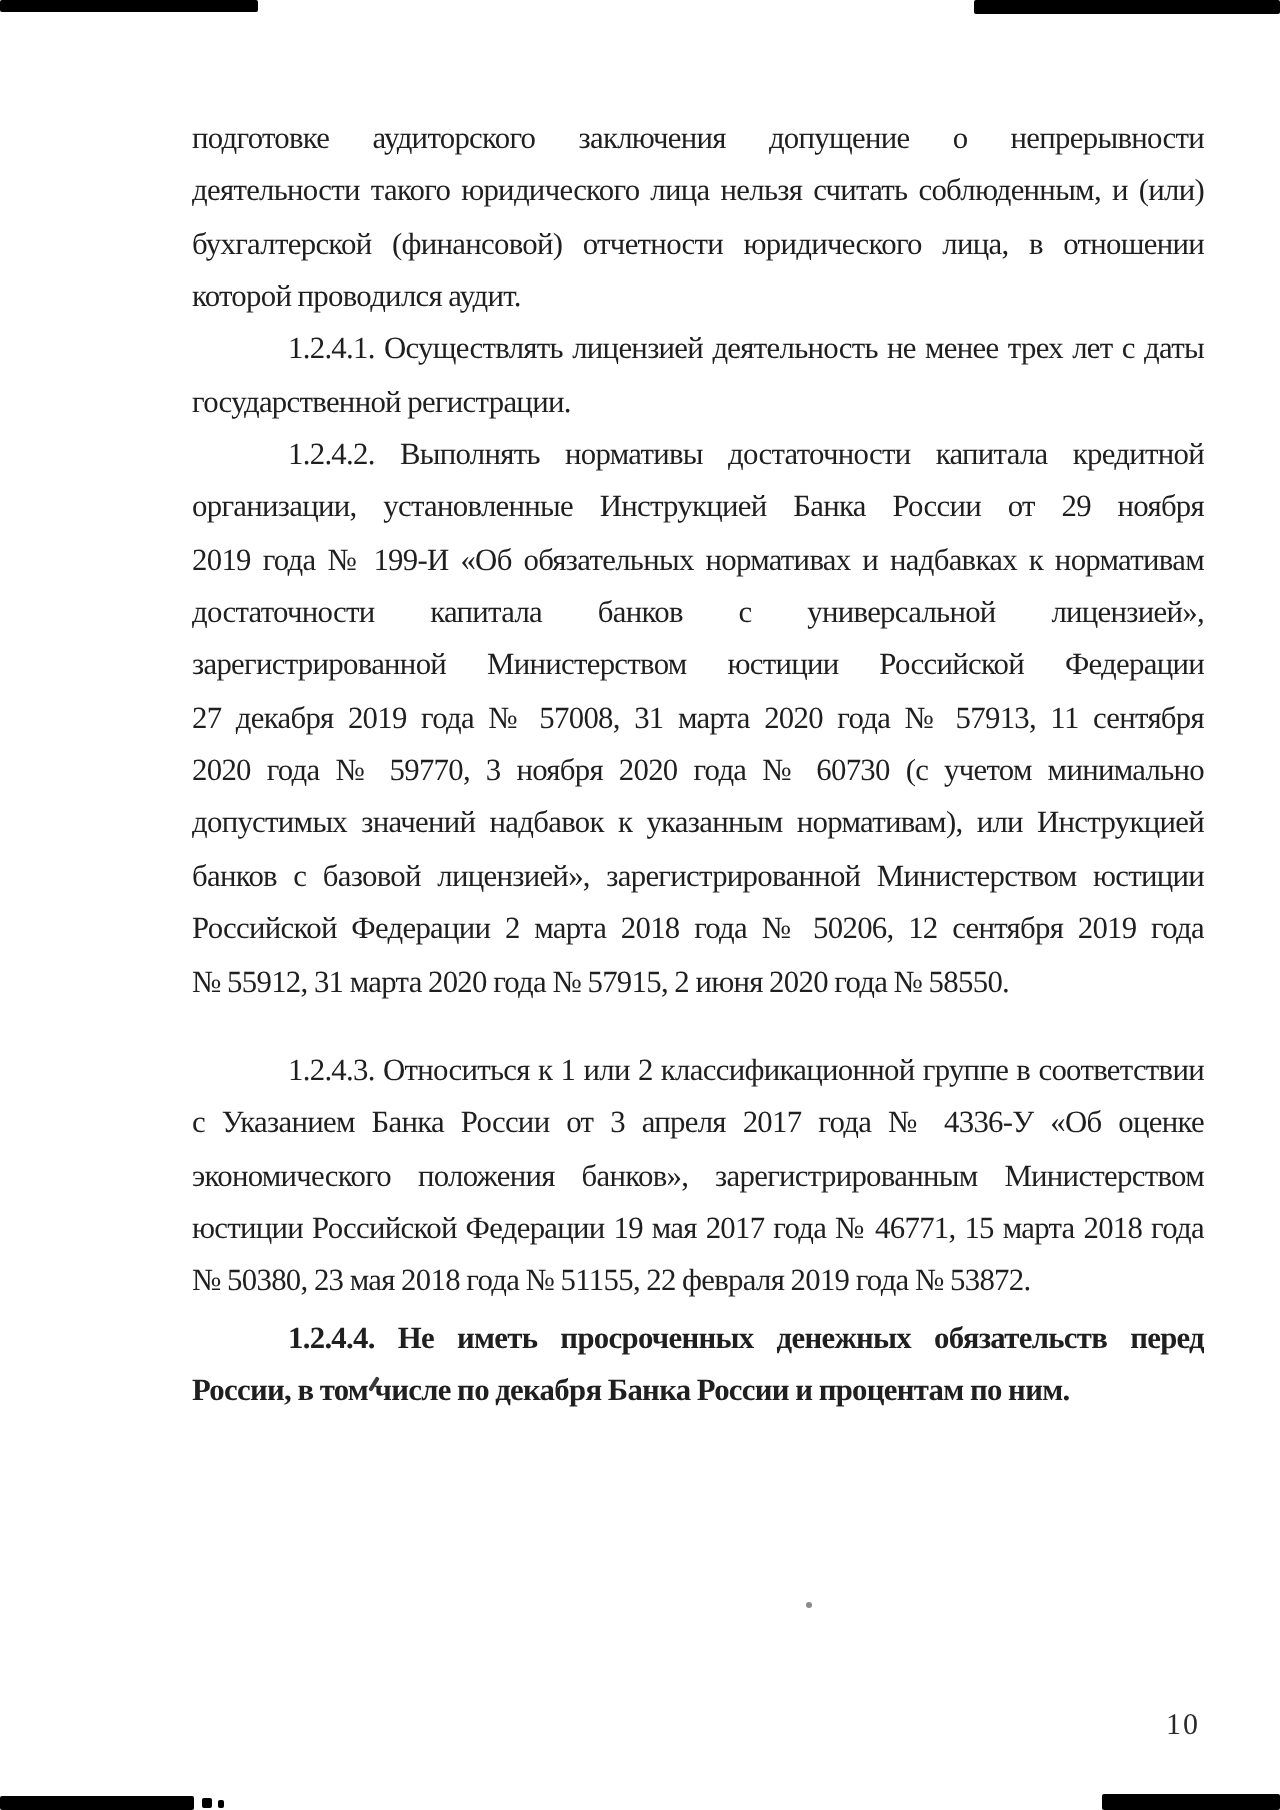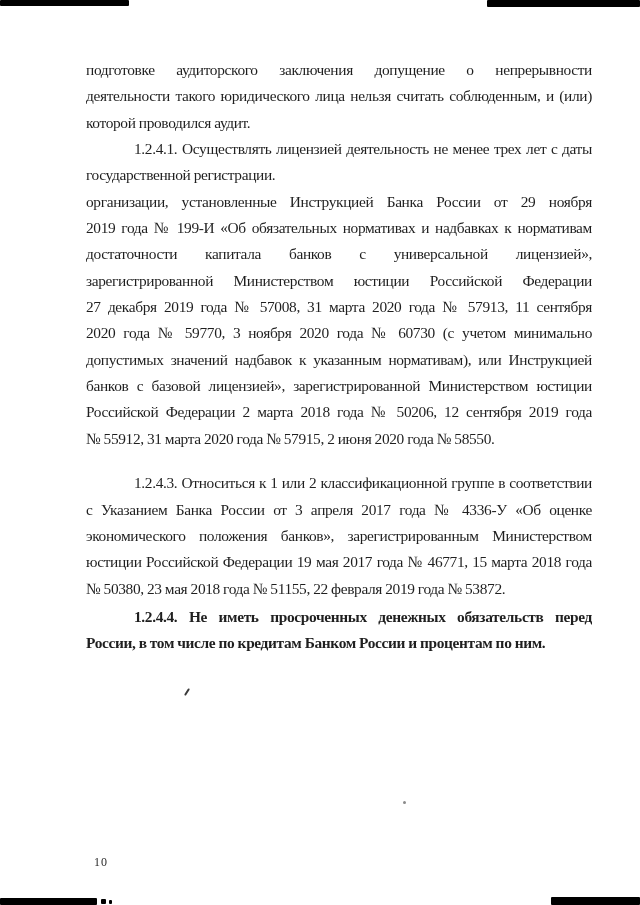--- a/index.html
+++ b/index.html
@@ -9,21 +9,21 @@
     position: relative;
     overflow: hidden;
     font-family: "Liberation Serif", "DejaVu Serif", serif;
   }
   .page {
     position: absolute; inset: 0;
     background: #ffffff;
   }
   .content {
     position: absolute;
-    left: 86px; top: 57px;
+    left: 96px; top: 57px;
     width: 506px;
     color: #1f1f1f;
     font-size: 15.4px;
     letter-spacing: -0.35px;
     word-spacing: -0.3px;
   }
   .para { margin: 0; }
   .para.sp4 { margin-top: 18px; }
   .para.sp2 { margin-top: 2px; font-weight: bold; }
   .line {
@@ -34,22 +34,23 @@
     text-align-last: justify;
     overflow: hidden;
     white-space: normal;
   }
   .line.last { text-align-last: left; }
   .para.indent .line.first { text-indent: 48px; }
   .footer {
     position: absolute;
     left: 94px; top: 855px;
     width: 506px;
+    text-align: right;
     color: #2a2a2a;
-    font-size: 12px;
+    font-size: 15px;
     letter-spacing: 1px;
   }
   
   .scan-bar { position: absolute; background: #000; border-radius: 1px; }
   .bar-top-left     { left: 0;    top: 0;     width: 129px; height: 6px; }
   .bar-top-right    { left: 487px; top: 0;    width: 153px; height: 7px; }
   .bar-bottom-left  { left: 0;    top: 898px; width: 97px;  height: 7px; }
   .bar-bottom-right { left: 551px; top: 897px; width: 89px; height: 8px; }
   .speck-1 { left: 101px; top: 899px; width: 5px; height: 5px; }
   .speck-2 { left: 109px; top: 900px; width: 3px; height: 4px; }
@@ -78,48 +79,50 @@
   <div class="scan-bar bar-top-right"></div>
   <div class="scan-bar bar-bottom-left"></div>
   <div class="scan-bar speck-1"></div>
   <div class="scan-bar speck-2"></div>
   <div class="scan-bar bar-bottom-right"></div>
 
   <div class="content" id="doc-body">
       <div class="para">
         <div class="line first">подготовке аудиторского заключения допущение о непрерывности</div>
         <div class="line">деятельности такого юридического лица нельзя считать соблюденным, и (или)</div>
+        <div class="line">бухгалтерской (финансовой) отчетности юридического лица, в отношении</div>
         <div class="line last">которой проводился аудит.</div>
       </div>
       <div class="para indent">
         <div class="line first">1.2.4.1. Осуществлять лицензией деятельность не менее трех лет с даты</div>
         <div class="line last">государственной регистрации.</div>
       </div>
       <div class="para indent">
+        <div class="line first">1.2.4.2. Выполнять нормативы достаточности капитала кредитной</div>
         <div class="line">организации, установленные Инструкцией Банка России от 29 ноября</div>
         <div class="line">2019 года № 199-И «Об обязательных нормативах и надбавках к нормативам</div>
         <div class="line">достаточности капитала банков с универсальной лицензией»,</div>
         <div class="line">зарегистрированной Министерством юстиции Российской Федерации</div>
         <div class="line">27 декабря 2019 года № 57008, 31 марта 2020 года № 57913, 11 сентября</div>
         <div class="line">2020 года № 59770, 3 ноября 2020 года № 60730 (с учетом минимально</div>
         <div class="line">допустимых значений надбавок к указанным нормативам), или Инструкцией</div>
         <div class="line">банков с базовой лицензией», зарегистрированной Министерством юстиции</div>
         <div class="line">Российской Федерации 2 марта 2018 года № 50206, 12 сентября 2019 года</div>
         <div class="line last">№ 55912, 31 марта 2020 года № 57915, 2 июня 2020 года № 58550.</div>
       </div>
       <div class="para indent sp4">
         <div class="line first">1.2.4.3. Относиться к 1 или 2 классификационной группе в соответствии</div>
         <div class="line">с Указанием Банка России от 3 апреля 2017 года № 4336-У «Об оценке</div>
         <div class="line">экономического положения банков», зарегистрированным Министерством</div>
         <div class="line">юстиции Российской Федерации 19 мая 2017 года № 46771, 15 марта 2018 года</div>
         <div class="line last">№ 50380, 23 мая 2018 года № 51155, 22 февраля 2019 года № 53872.</div>
       </div>
       <div class="para indent sp2">
         <div class="line first">1.2.4.4. Не иметь просроченных денежных обязательств перед Банком</div>
-        <div class="line last">России, в том числе по кредитам Банком России и процентам по ним.</div>
+        <div class="line last">России, в том числе по декабря Банка России и процентам по ним.</div>
       </div>
     </div>
 
   <div class="accent-artifact"></div>
   <div class="dot-artifact"></div>
 
   <div class="footer">10</div>
 </div>
 
 </body></html>

